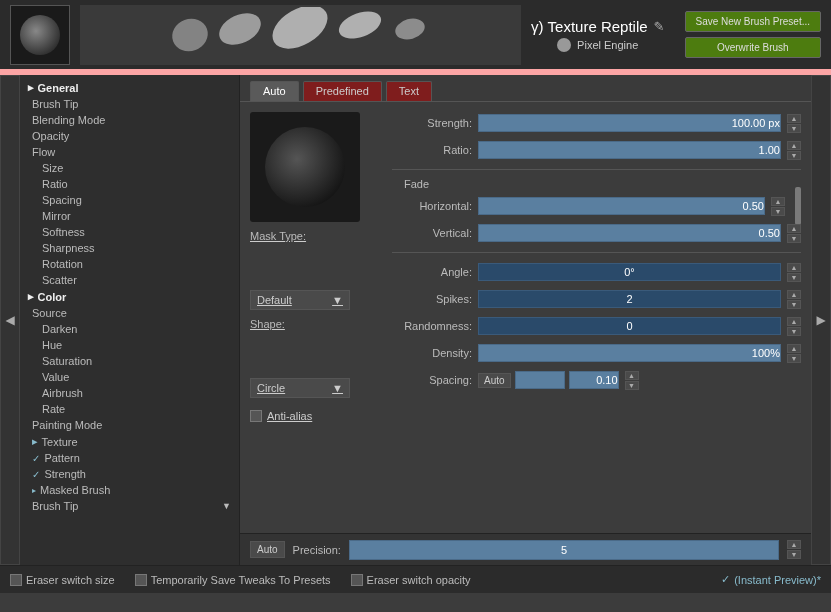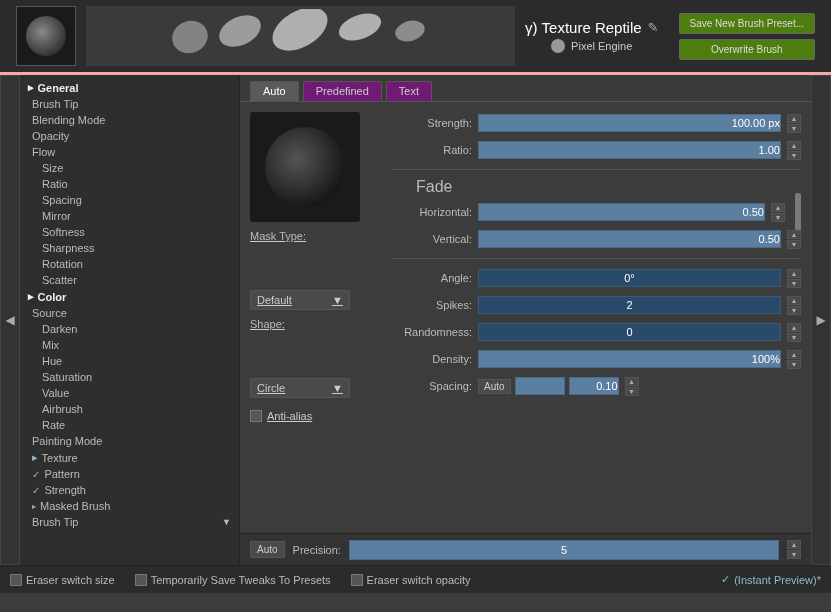--- a/index.html
+++ b/index.html
@@ -13,22 +13,22 @@
       overflow: hidden;
     }
 
     
     .top-bar {
       width: 100%;
       height: 75px;
       background: #2b2b2b;
       display: flex;
       align-items: center;
-      padding: 0 16px;
-      border-bottom: 3px solid #fca5a5;
+      padding: 0 10px;
+      border-bottom: 6px solid #fca5a5;
     }
     .brush-thumbnail {
       width: 60px;
       height: 60px;
       background: #1a1a1a;
       border: 1px solid #555;
       margin-right: 10px;
       display: flex;
       align-items: center;
       justify-content: center;
@@ -146,21 +146,21 @@
     }
     .tabs-row {
       display: flex;
       padding: 6px 10px 0;
       gap: 4px;
       background: #3a3a3a;
       border-bottom: 1px solid #555;
     }
     .tab {
       padding: 3px 12px;
-      background: #701a75;
+      background: #7f1d1d;
       border: 1px solid #555;
       border-bottom: none;
       color: #ccc;
       cursor: pointer;
       font-size: 11px;
       border-radius: 2px 2px 0 0;
     }
     .tab.active {
       background: #5a5a5a;
       color: #fff;
@@ -283,23 +283,23 @@
       justify-content: center;
       font-size: 7px;
       color: #aaa;
     }
     .section-divider {
       height: 1px;
       background: #555;
       margin: 3px 0;
     }
     .fade-label {
-      font-size: 16px;
+      font-size: 11px;
       color: #bbb;
-      margin: 2px 16px;
+      margin: 2px 4px;
     }
     .drag-handle {
       width: 6px;
       height: 40px;
       background: #7a7a7a;
       border-radius: 2px;
       cursor: ew-resize;
       margin-left: 4px;
     }
     .spacing-row {
@@ -473,23 +473,20 @@
 
       <li class="sidebar-item section-header">
         <span>▸</span>
         <span>Color</span>
       </li>
       <li class="sidebar-item">
         <span>Source</span>
       </li>
       <li class="sidebar-item sub">
         <span>Darken</span>
-      </li>
-      <li class="sidebar-item sub">
-        <span>Mix</span>
       </li>
       <li class="sidebar-item sub">
         <span>Hue</span>
       </li>
       <li class="sidebar-item sub">
         <span>Saturation</span>
       </li>
       <li class="sidebar-item sub">
         <span>Value</span>
       </li>

